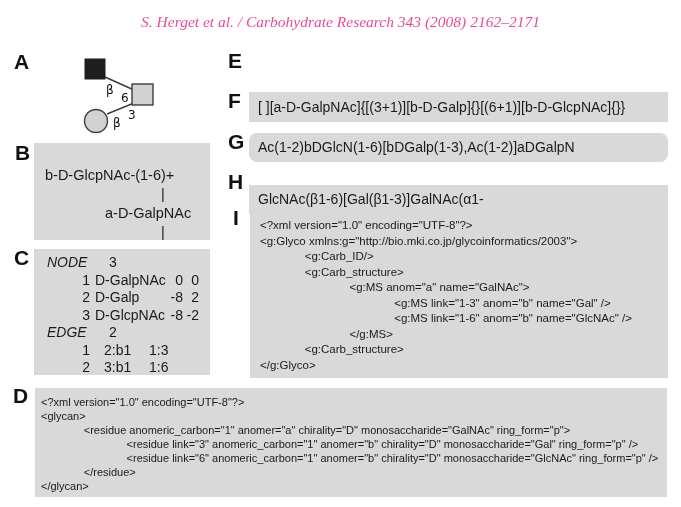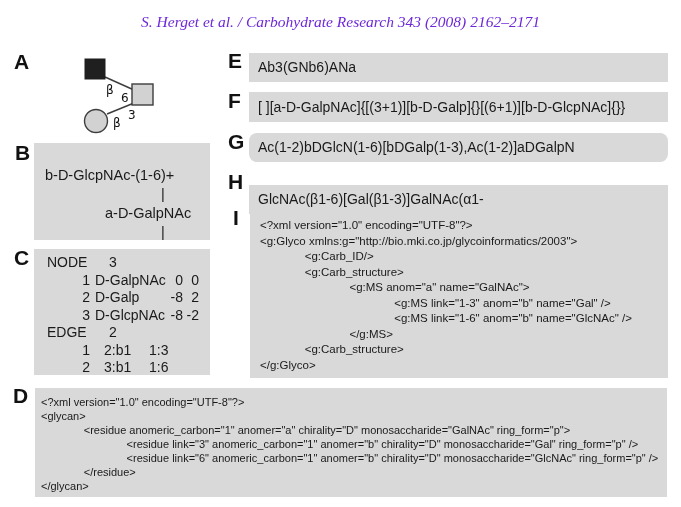--- a/index.html
+++ b/index.html
@@ -6,21 +6,21 @@
   .page {
     position:relative; width:681px; height:507px; background:#fff;
     font-family:"Liberation Sans", sans-serif;
     color:var(--text-color, #1a1a1a);
     overflow:hidden;
   }
   .citation {
     position:absolute; top:13px; left:0; width:100%;
     text-align:center;
     font-family:"Liberation Serif", serif;
-    font-style:italic; font-size:15.5px; color:#6d28d9;
+    font-style:italic; font-size:15.5px; color:#ec4899;
   }
   .plabel {
     position:absolute; font-size:21px; font-weight:bold; color:#111;
     line-height:20px;
   }
   .gbox { position:absolute; background:var(--box-background, #d9d9d9); }
 
   
   .diagram { position:absolute; left:60px; top:50px; }
   .diagram line { stroke:var(--symbol-outline, #3d3d3d); stroke-width:1.4; }
@@ -33,21 +33,21 @@
   .b-line { height:19px; font-size:14.5px; white-space:pre; }
   .b-l0 { padding-left:11px; }
   .b-l1 { padding-left:127px; }
   .b-l2 { padding-left:71px; }
   .b-l3 { padding-left:127px; }
   .b-l4 { padding-left:24px; }
 
   
   .cbox { left:34px; top:249px; width:176px; height:126px; padding-top:5px; box-sizing:border-box; font-size:14px; }
   .c-head, .c-row { display:flex; height:17.5px; line-height:17.5px; }
-  .c-kw    { margin-left:13px; width:50px; }
+  .c-kw    { margin-left:13px; width:50px;font-style:italic; }
   .c-count { margin-left:12px; }
   .c-idx   { margin-left:44px; width:12px; text-align:right; }
   .c-name  { margin-left:5px;  width:72px; }
   .c-x     { width:16px; text-align:right; }
   .c-y     { margin-left:2px; width:14px; text-align:right; }
   .c-from  { margin-left:14px; width:38px; }
   .c-to    { margin-left:7px;text-align:center; }
 
   
   .code { white-space:pre; overflow:hidden; box-sizing:border-box; }
@@ -132,21 +132,20 @@
   <div class="plabel" style="left:13px; top:386px;">D</div>
   <div class="gbox code dbox">&lt;?xml version="1.0" encoding="UTF-8"?&gt;
 &lt;glycan&gt;
               &lt;residue anomeric_carbon="1" anomer="a" chirality="D" monosaccharide="GalNAc" ring_form="p"&gt;
                             &lt;residue link="3" anomeric_carbon="1" anomer="b" chirality="D" monosaccharide="Gal" ring_form="p" /&gt;
                             &lt;residue link="6" anomeric_carbon="1" anomer="b" chirality="D" monosaccharide="GlcNAc" ring_form="p" /&gt;
               &lt;/residue&gt;
 &lt;/glycan&gt;</div>
 
   <div class="plabel" style="left:228px; top:51px;">E</div>
-  <div class="gbox bar ebox">Ab3(GNb6)ANa</div>
 
   <div class="plabel" style="left:228px; top:91px;">F</div>
   <div class="gbox bar fbox">[ ][a-D-GalpNAc]{[(3+1)][b-D-Galp]{}[(6+1)][b-D-GlcpNAc]{}}</div>
 
   <div class="plabel" style="left:228px; top:132px;">G</div>
   <div class="gbox bar gbox2">Ac(1-2)bDGlcN(1-6)[bDGalp(1-3),Ac(1-2)]aDGalpN</div>
 
   <div class="plabel" style="left:228px; top:172px;">H</div>
   <div class="gbox bar hbox">GlcNAc(β1-6)[Gal(β1-3)]GalNAc(α1-</div>
 

